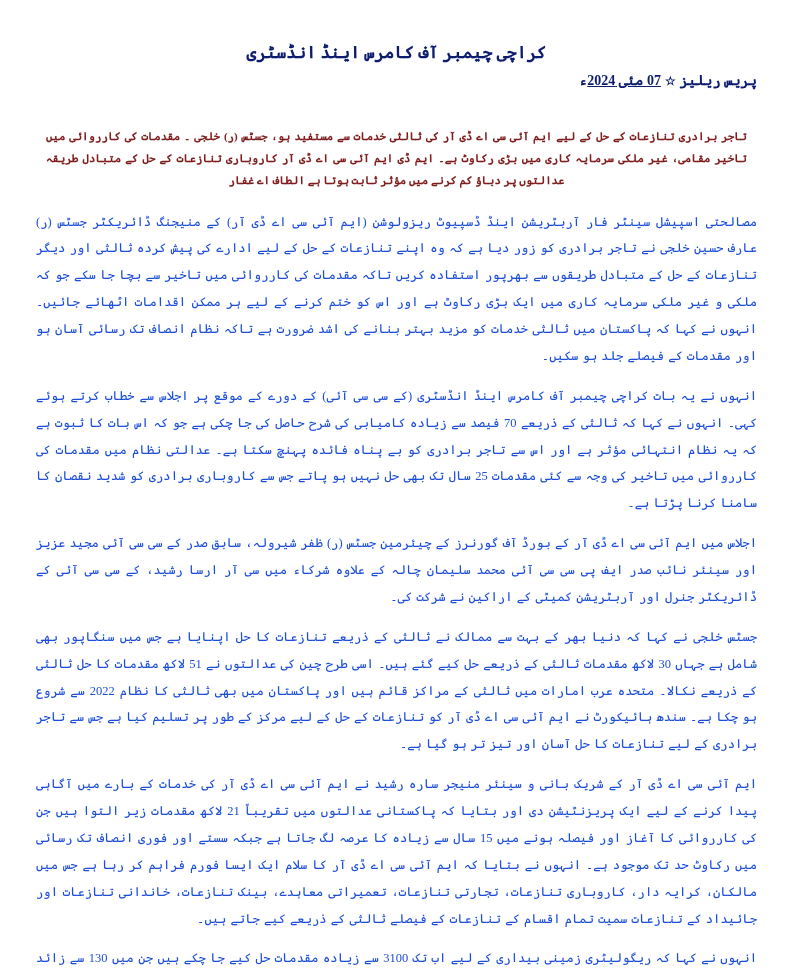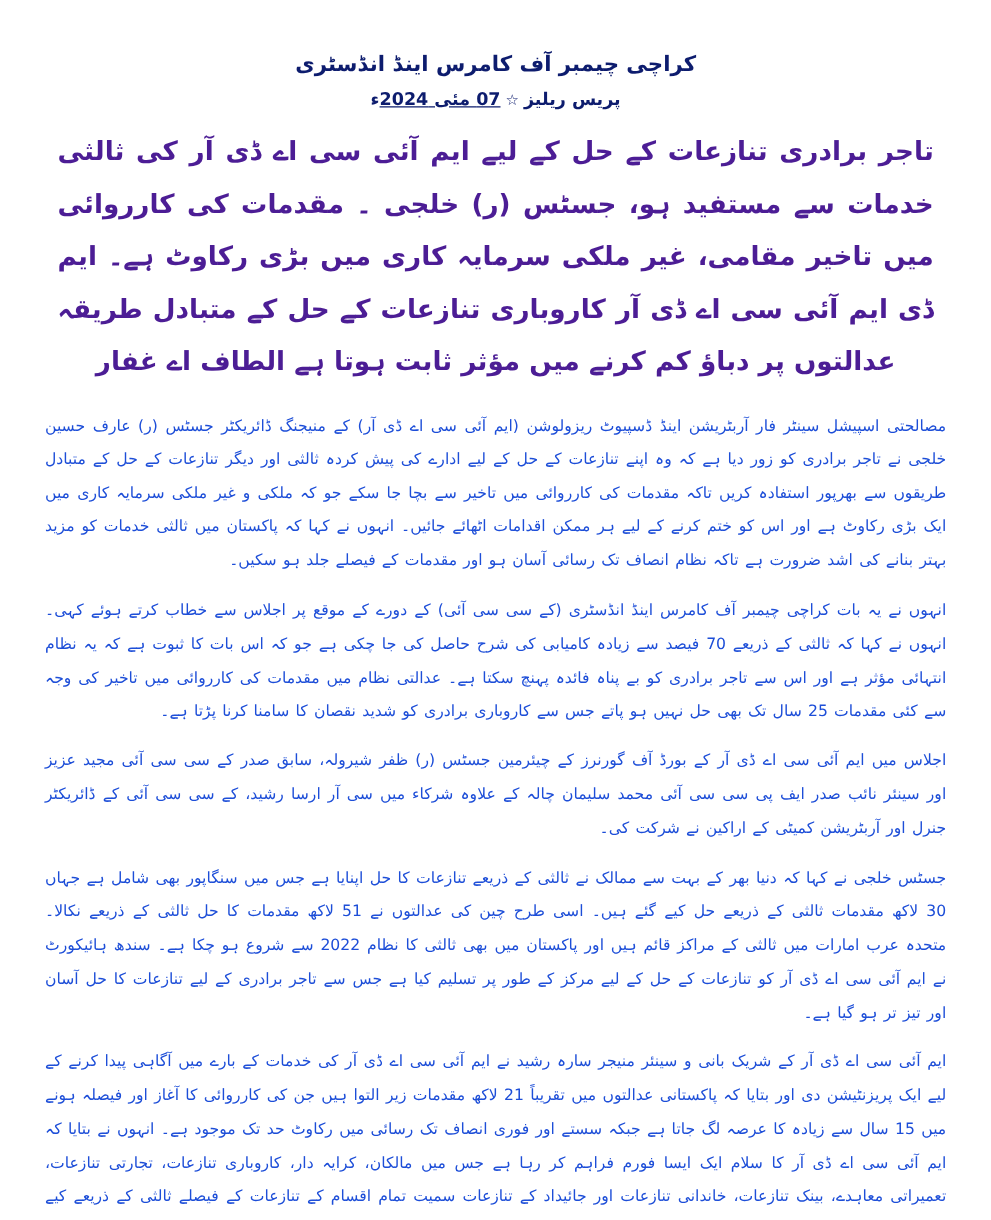--- a/index.html
+++ b/index.html
@@ -15,53 +15,54 @@
     color: #111111;
     overflow: hidden;
   }
   .page {
     width: 793px;
     height: 692px;
     box-sizing: border-box;
     padding: 40px 36px 20px 36px;
     position: relative;
     background: #ffffff;
+    font-family: Liberation Serif, serif;
   }
   .org-title {
     text-align: center;
     font-size: 17px;
     font-weight: bold;
     color: #0d1c6e;
     letter-spacing: 0.2px;
     line-height: 1.5;
     direction: rtl;
   }
   .release-line {
-    text-align: center;
+    text-align: right;
     font-size: 14px;
     font-weight: bold;
     color: #0d1c6e;
     margin-top: 6px;
     direction: rtl;
   }
   .release-line .star {
     color: #0d1c6e;
     font-size: 12px;
     padding: 0 4px;
   }
   .release-line .date {
     text-decoration: underline;
   }
   .headline {
-    margin-top: 12px;
+    margin-top: 36px;
     text-align: justify;
     text-align-last: center;
-    font-size: 21px;
+    font-size: 11px;
     font-weight: bold;
-    color: #4c1d95;
+    color: #7f1d1d;
     line-height: 2.0;
     direction: rtl;
     padding: 0 10px;
   }
   .body-block {
     margin-top: 18px;
     direction: rtl;
   }
   .para {
     text-align: justify;

